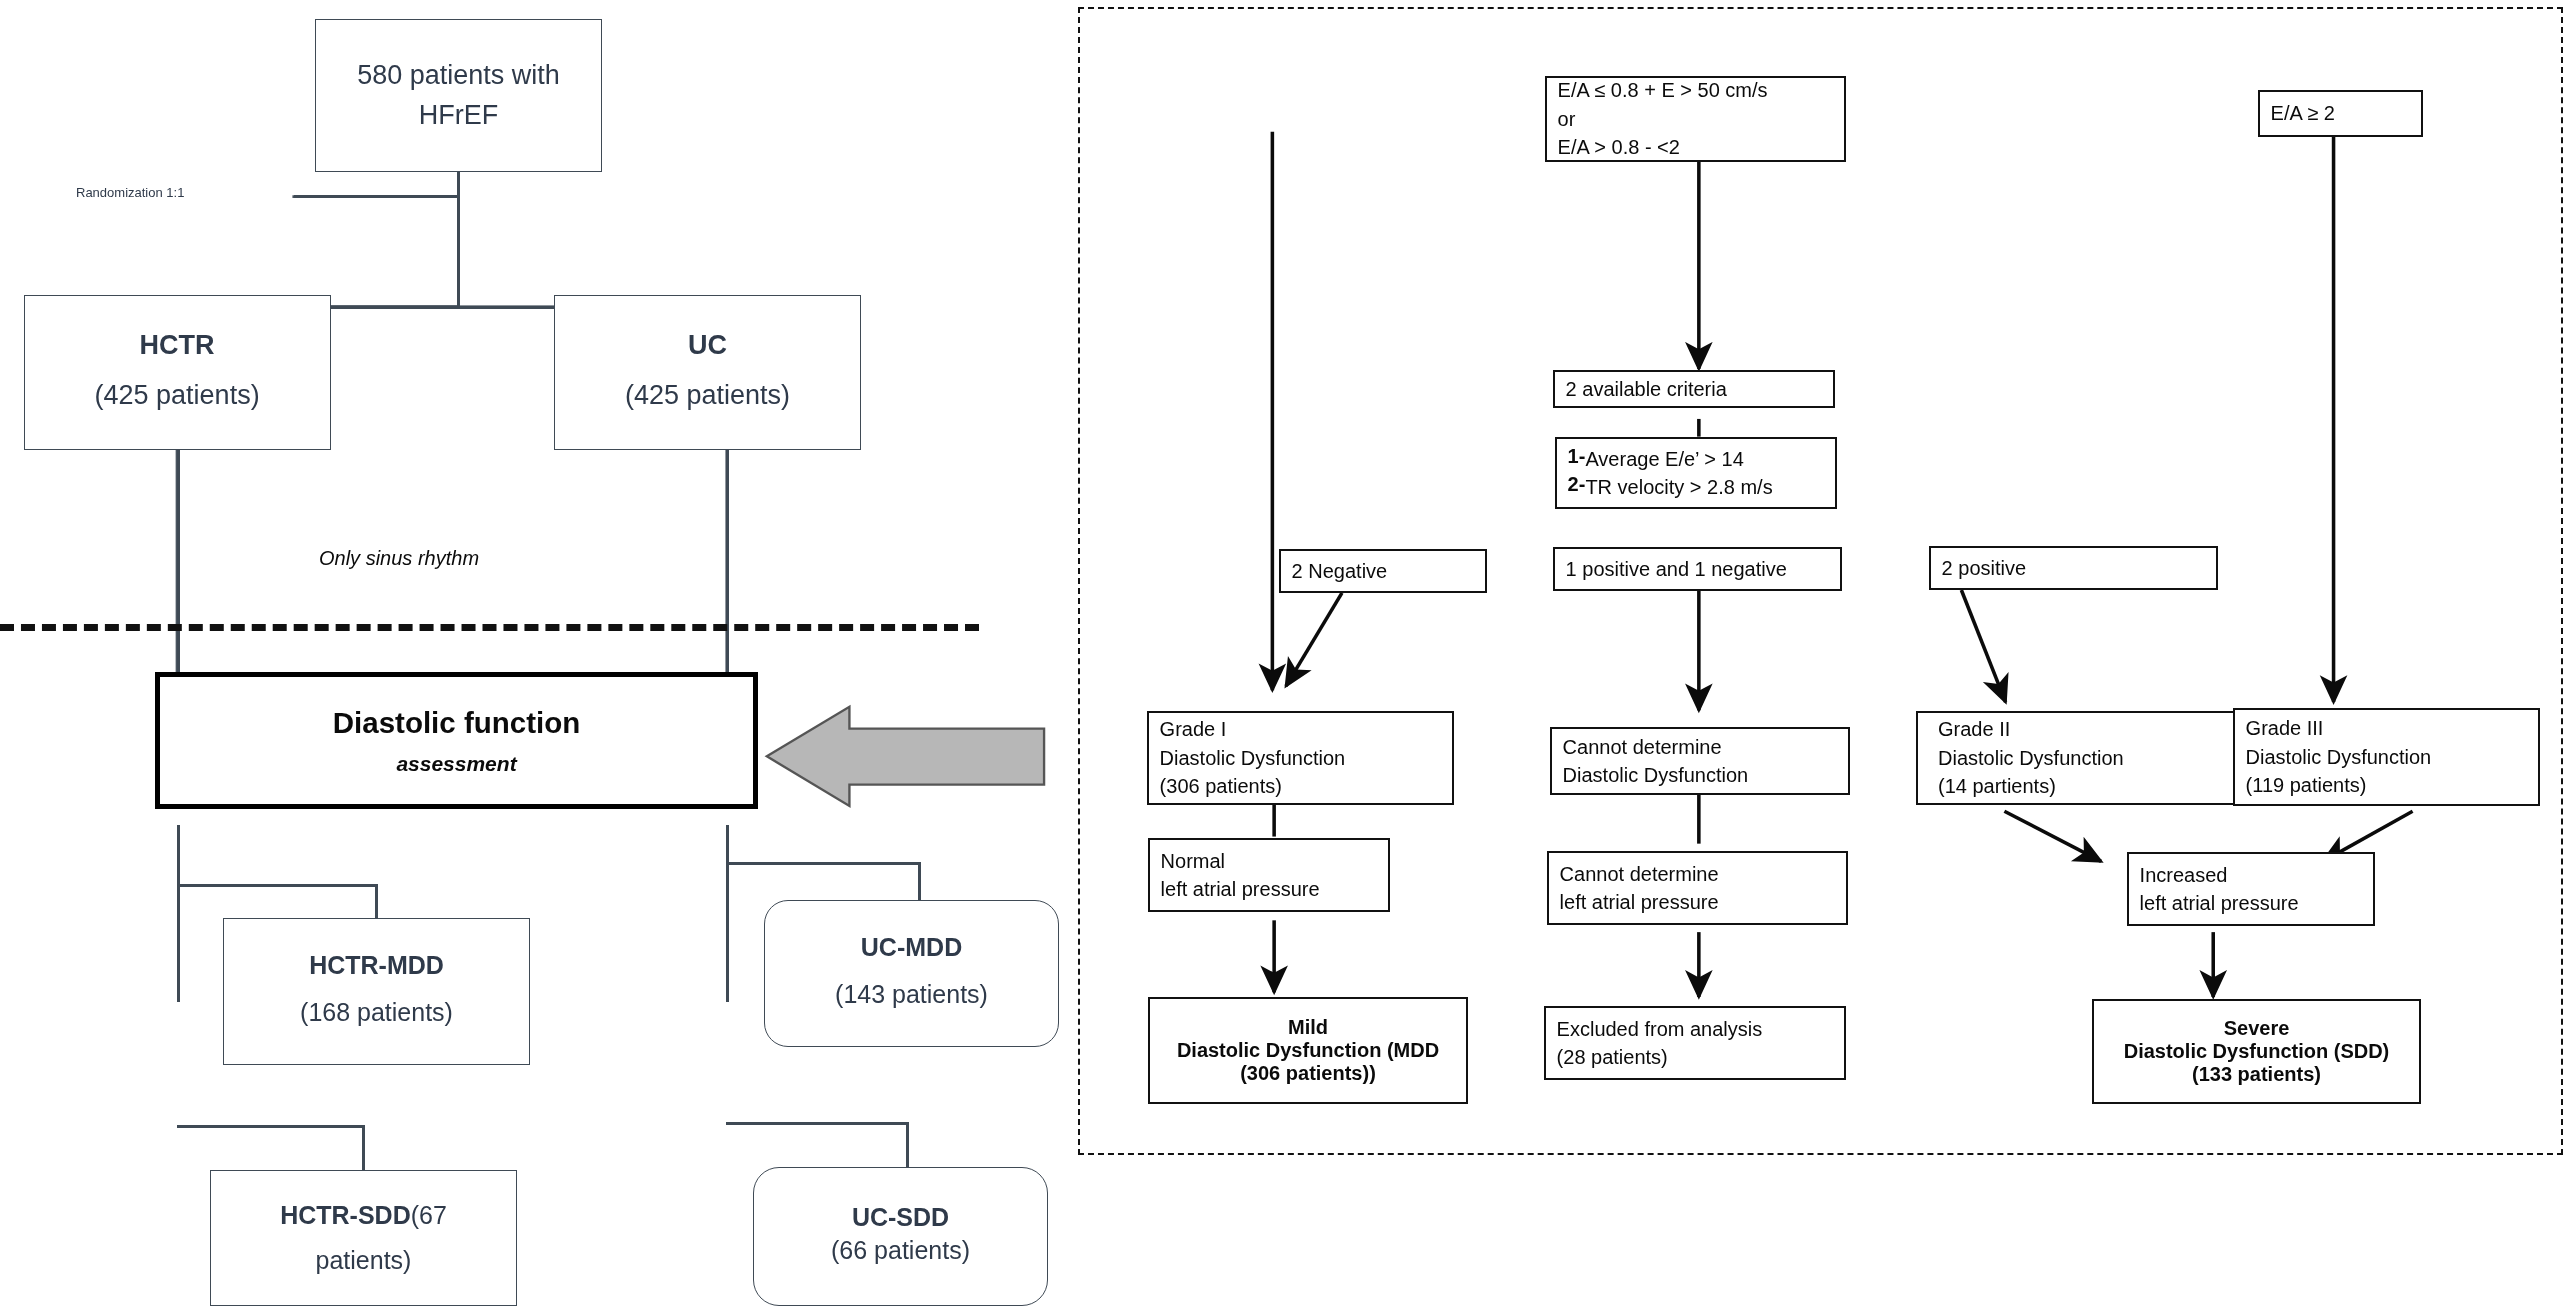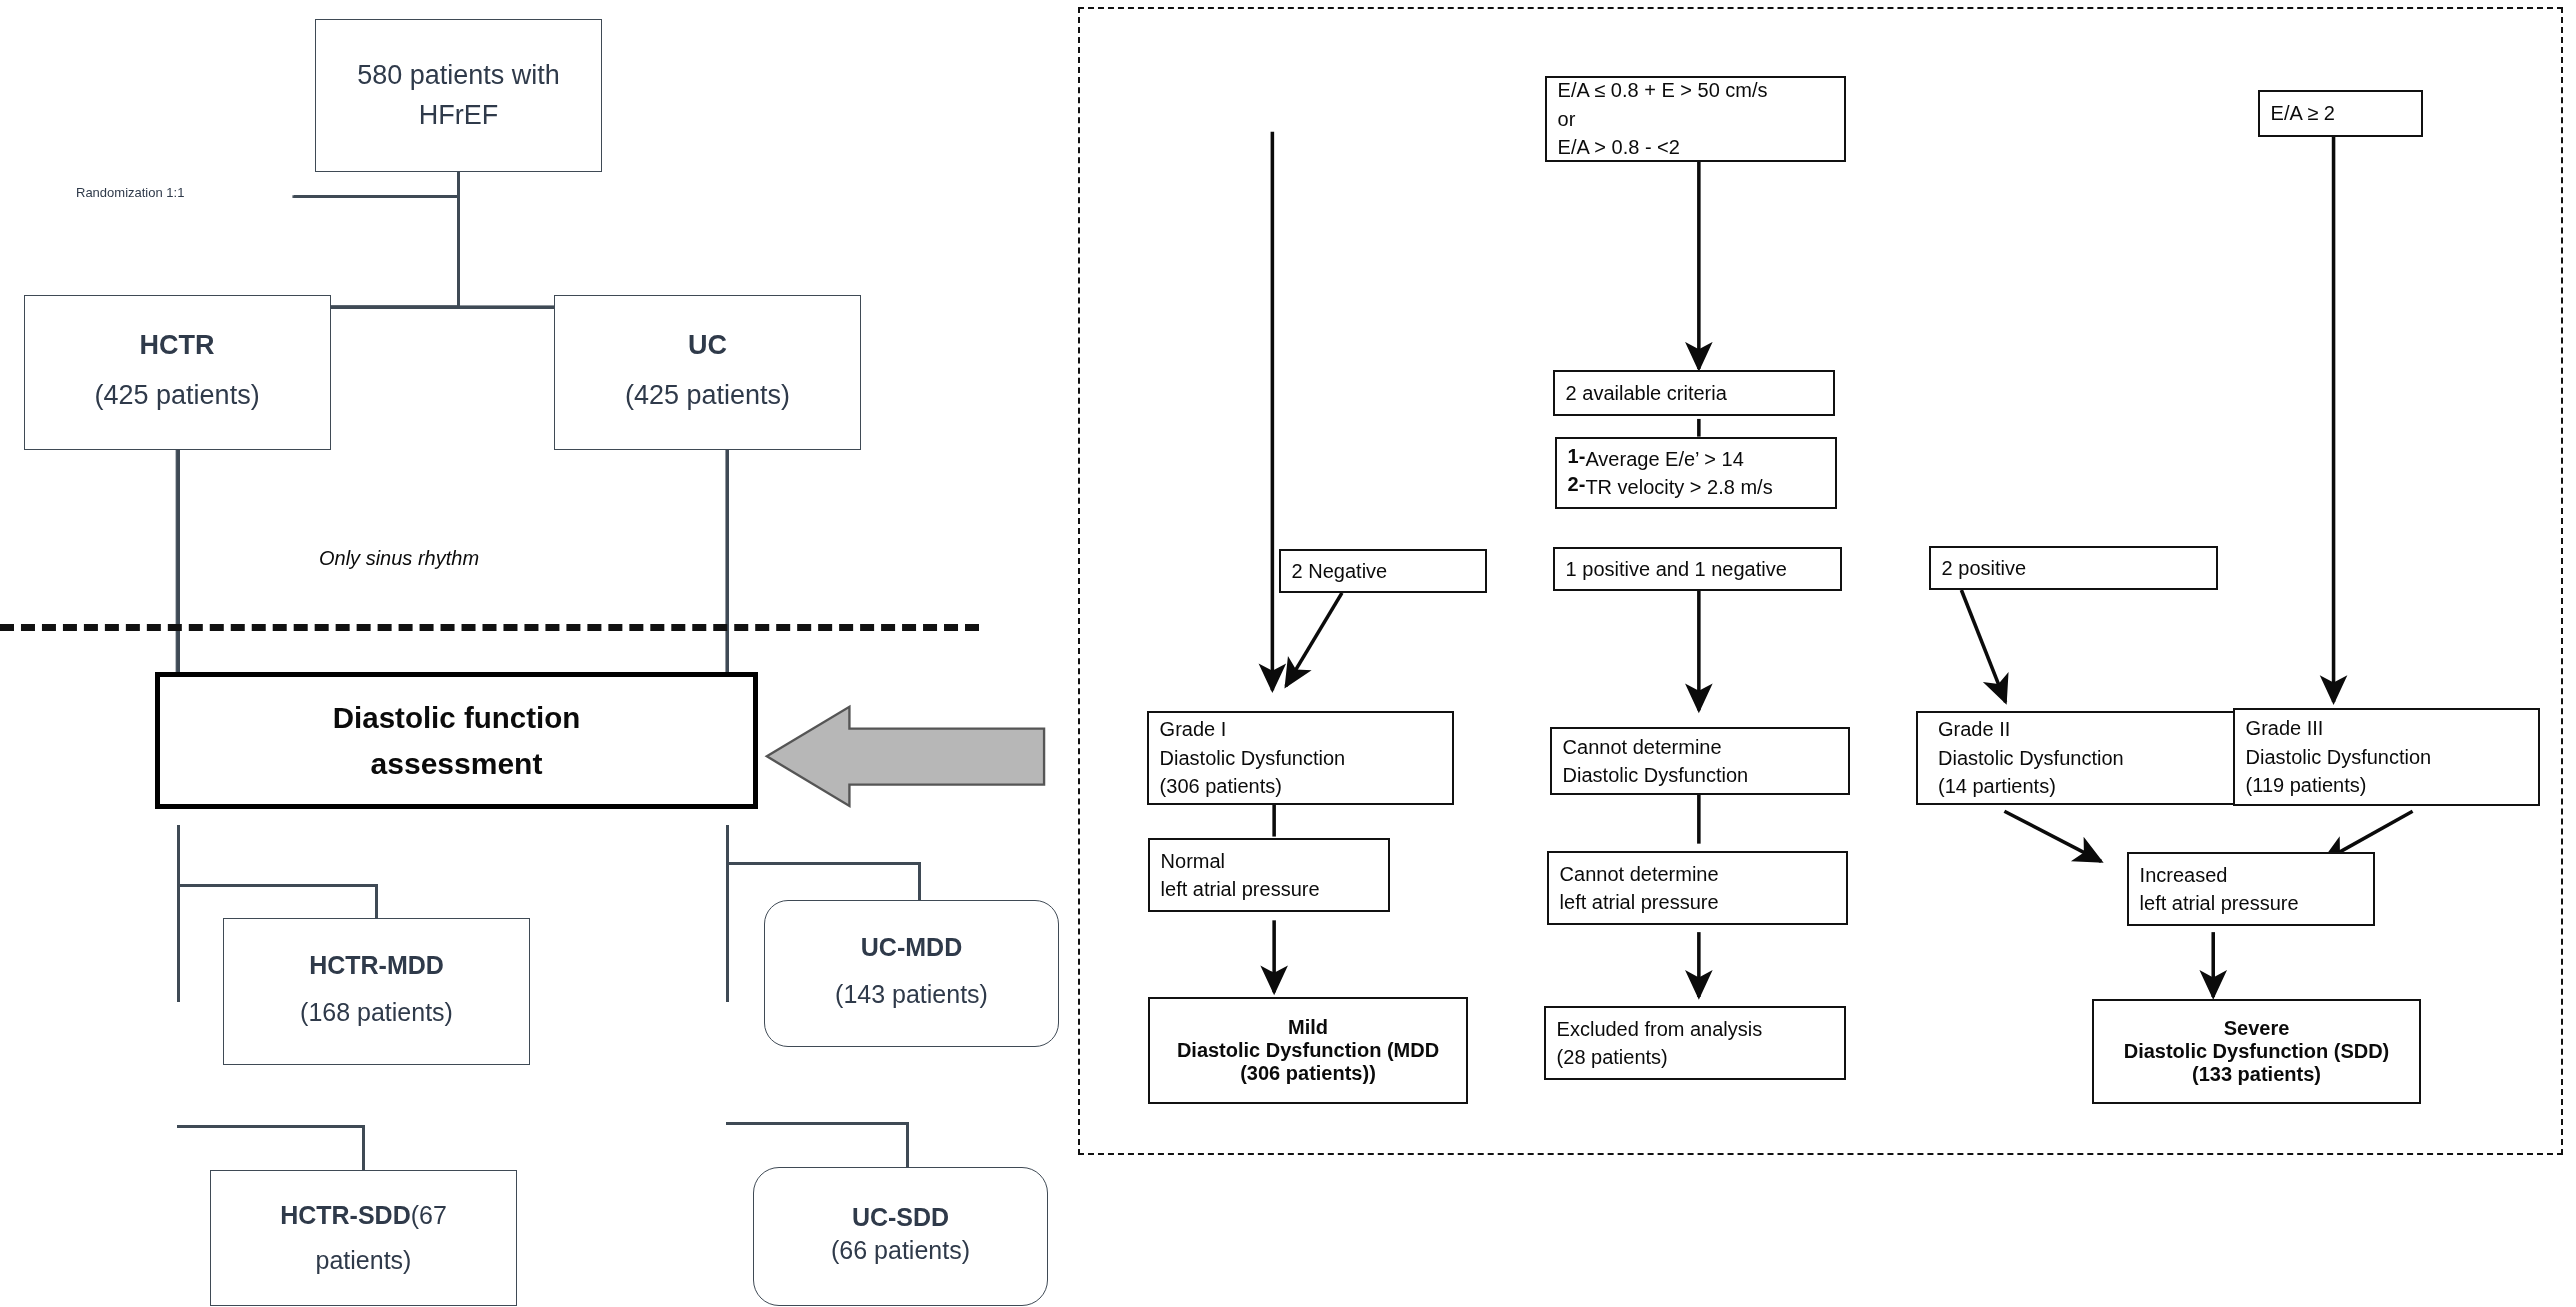--- a/index.html
+++ b/index.html
@@ -402,21 +402,21 @@
 
   <div class="box b-thin ctr" style="left:554px;top:295px;width:307px;height:155px;">
     <div class="f-bold t-nav">UC</div>
     <div class="f-big t-nav" style="margin-top:15.3px;">(425 patients)</div>
   </div>
 
   <div class="lbl f-ital t-blk" style="left:319px;top:547px;">Only sinus rhythm</div>
 
   <div class="box b-heavy ctr" style="left:155px;top:672px;width:603px;height:137px;">
     <div class="f-medb t-blk" style="font-size:29.5px;">Diastolic function</div>
-    <div class="f-medb t-blk" style="font-size:30px;margin-top:12px;">assessment</div>
+    <div class="f-medb t-blk" style="font-size:21px;margin-top:12px;font-style:italic;">assessment</div>
   </div>
 
   <div class="box b-thin ctr" style="left:223px;top:918px;width:307px;height:147px;">
     <div class="f-medb t-nav">HCTR-MDD</div>
     <div class="f-med t-nav" style="margin-top:14px;">(168 patients)</div>
   </div>
 
   <div class="box b-thin ctr" style="left:764px;top:900px;width:295px;height:147px;border-radius:24px;">
     <div class="f-medb t-nav">UC-MDD</div>
     <div class="f-med t-nav" style="margin-top:14px;">(143 patients)</div>
@@ -441,21 +441,21 @@
   <div class="box b-blk lft" style="left:1545px;top:76px;width:301px;height:86px;align-items:flex-start;">
     <div class="f-sm t-blk">E/A ≤ 0.8 + E &gt; 50 cm/s</div>
     <div class="f-sm t-blk">or</div>
     <div class="f-sm t-blk">E/A &gt; 0.8 - &lt;2</div>
   </div>
 
   <div class="box b-blk lft" style="left:2258px;top:90px;width:165px;height:47px;">
     <div class="f-sm t-blk">E/A ≥ 2</div>
   </div>
 
-  <div class="box b-blk lft" style="left:1553px;top:370px;width:282px;height:46px;">
+  <div class="box b-blk lft" style="left:1553px;top:370px;width:282px;height:38px;">
     <div class="f-sm t-blk">2 available criteria</div>
   </div>
 
   <div class="box b-blk lft" style="left:1555px;top:437px;width:282px;height:72px;align-items:flex-start;">
     <div class="rowline">
       <span class="f-smb t-blk">1-</span>
       <span class="f-sm t-blk">Average E/e’ &gt; 14</span>
     </div>
     <div class="rowline">
       <span class="f-smb t-blk">2-</span>

